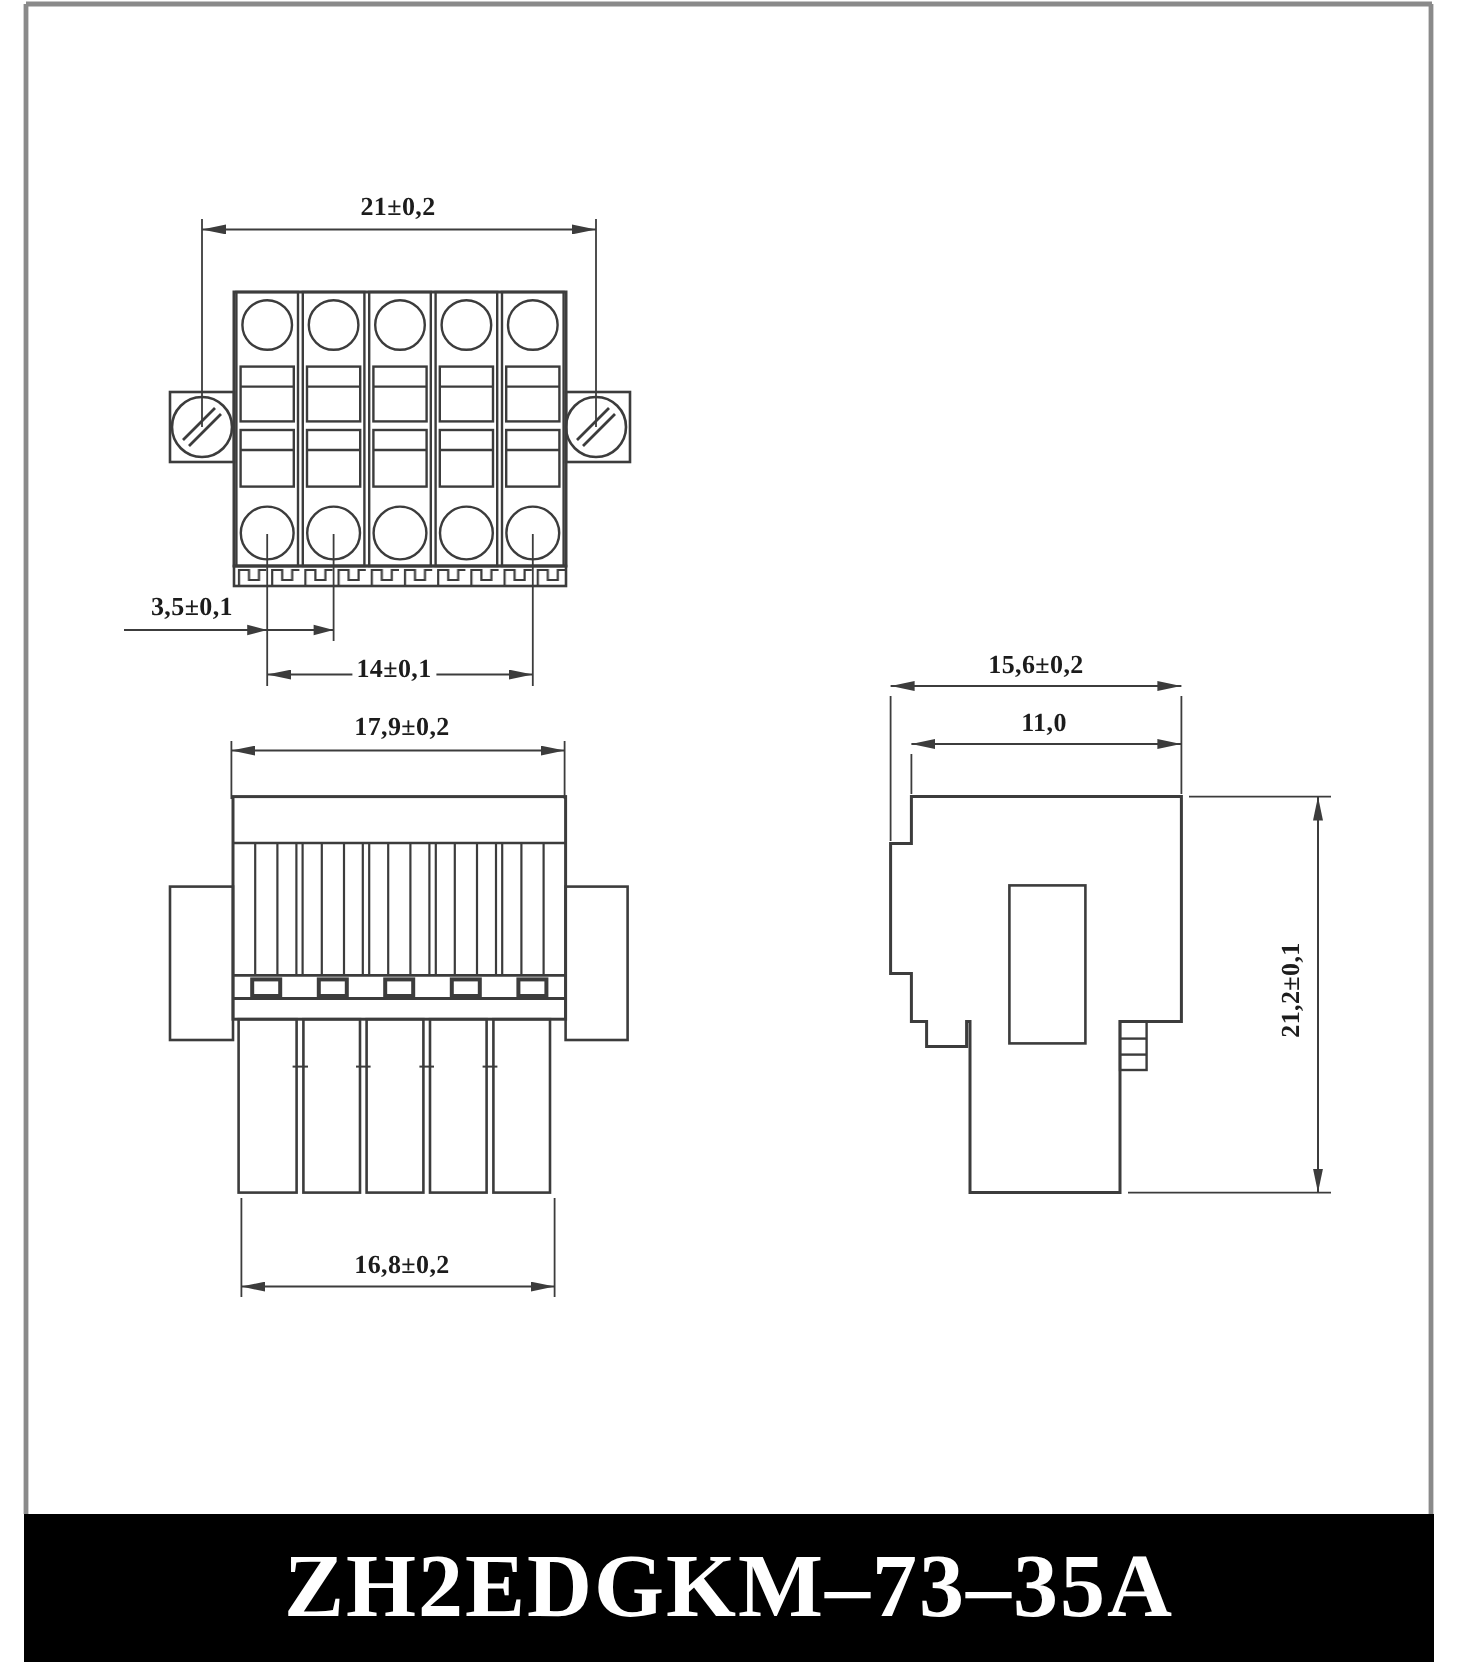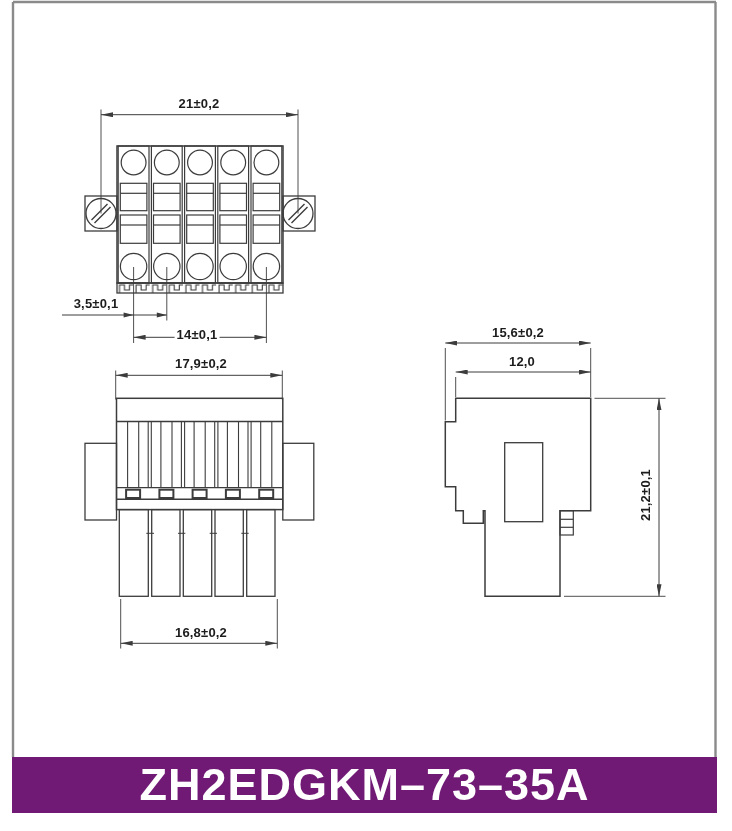--- a/index.html
+++ b/index.html
@@ -1,29 +1,30 @@
 <!DOCTYPE html>
 <html><head>
 <meta charset="utf-8">
 <style>
   html,body{margin:0;padding:0;background:#fff;}
   #page{
     position:relative;width:732px;height:831px;background:#ffffff;overflow:hidden;
-    font-family:Liberation Sans, sans-serif;
+    font-family:Liberation Serif, serif;
+    border-radius:12px;
   }
   #drawing-svg{position:absolute;left:0;top:0;}
   .dim-label{
     position:absolute;transform:translate(-50%,-50%);
     font-size:13px;font-weight:700;color:#1c1c1c;white-space:nowrap;
     letter-spacing:0.2px;background:#ffffff;padding:0 2px;line-height:1;
   }
   .dim-label.vertical{transform:translate(-50%,-50%) rotate(-90deg);}
   #title-bar{
-    position:absolute;left:12px;top:757px;width:705px;height:56px;
-    background:#701a75;color:#ffffff;display:flex;align-items:center;justify-content:center;
+    position:absolute;left:12px;top:757px;width:705px;height:74px;
+    background:#000000;color:#ffffff;display:flex;align-items:center;justify-content:center;
   }
   #title-bar .model{
     font-size:45px;font-weight:700;letter-spacing:1px;line-height:1;
     transform:translateY(-1px);white-space:nowrap;
   }
 </style>
 </head>
 <body>
 
 <div id="page">
@@ -206,20 +207,20 @@
       </g>
     </g>
   </svg>
 
   <div class="dim-label" style="left:199px;top:103px">21±0,2</div>
   <div class="dim-label" style="left:96px;top:303px">3,5±0,1</div>
   <div class="dim-label" style="left:197px;top:334px">14±0,1</div>
   <div class="dim-label" style="left:201px;top:363px">17,9±0,2</div>
   <div class="dim-label" style="left:201px;top:632px">16,8±0,2</div>
   <div class="dim-label" style="left:518px;top:332px">15,6±0,2</div>
-  <div class="dim-label" style="left:522px;top:361px">12,0</div>
+  <div class="dim-label" style="left:522px;top:361px">11,0</div>
   <div class="dim-label vertical" style="left:645px;top:495px">21,2±0,1</div>
 
   <div id="title-bar">
     <span class="model">ZH2EDGKM–73–35A</span>
   </div>
 
 </div>
 
 </body></html>

